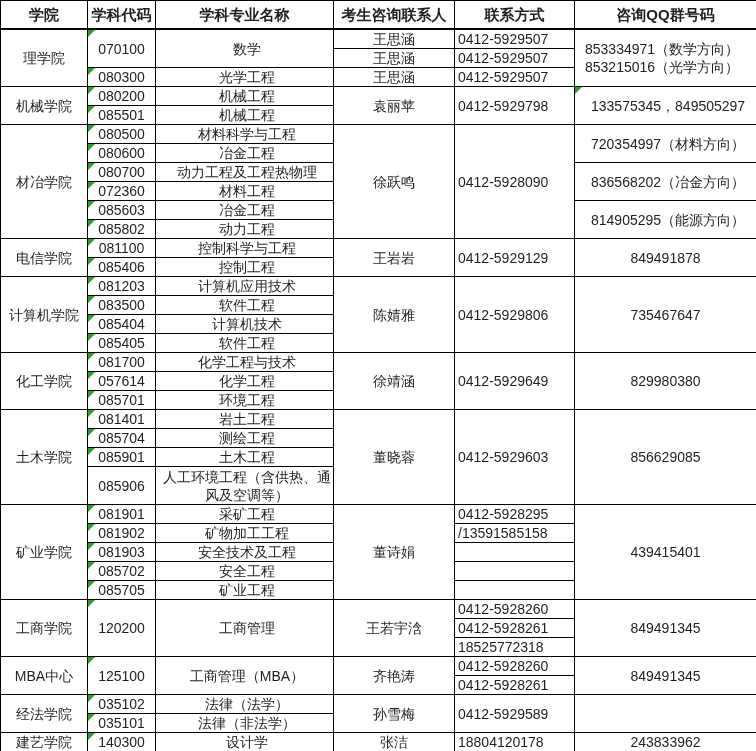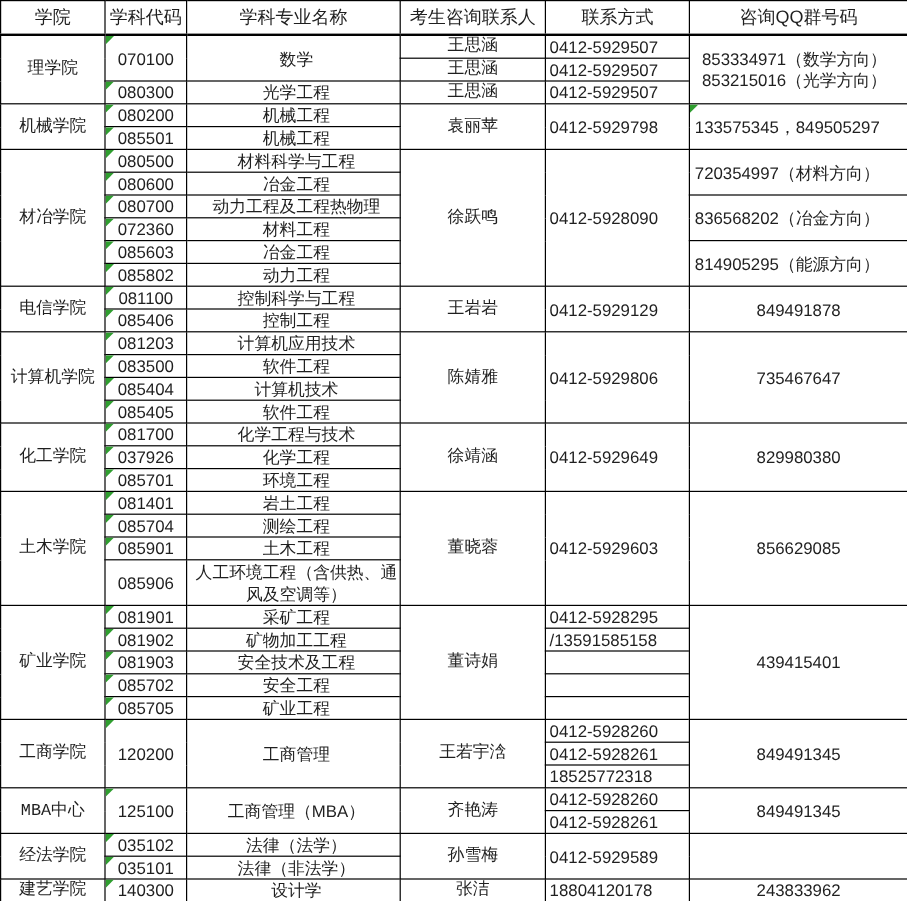--- a/index.html
+++ b/index.html
@@ -15,33 +15,33 @@
     border:1px solid #000000;
     padding:0;
     font-size:14px;
     line-height:18px;
     vertical-align:middle;
     overflow:hidden;
     word-break:break-all;
   }
   thead th{
     height:27px;
-    font-weight:normal;
+    font-weight:bold;
     font-size:15px;
     text-align:center;
     border-bottom-width:2px;
   }
   tbody tr{height:19px;}
   tbody tr.tall{height:38px;}
-  .ctr{text-align:center;font-family:Liberation Mono, monospace;}
+  .ctr{text-align:center;}
   .code-cell{text-align:center;position:relative;}
   .name-cell{text-align:center;padding-left:5px;position:relative;}
   .phone-cell{text-align:left;padding-left:3px;}
   .qq-ctr{text-align:center;position:relative;}
-  .qq-left{text-align:left;padding-left:4px;position:relative;}
+  .qq-left{text-align:left;padding-left:16px;position:relative;}
   .qq-left10{text-align:left;padding-left:10px;}
   .tri{
     position:absolute;top:0;left:0;width:0;height:0;
     border-top:7px solid #2f9e2f;
     border-right:7px solid transparent;
   }
   .qline{display:block;}
 </style>
 </head>
 <body>
@@ -169,21 +169,21 @@
 
     <tr>
       <td class="ctr" rowspan="3">化工学院</td>
       <td class="code-cell"><span class="tri"></span><span>081700</span></td>
       <td class="name-cell">化学工程与技术</td>
       <td class="ctr" rowspan="3">徐靖涵</td>
       <td class="phone-cell" rowspan="3">0412-5929649</td>
       <td class="qq-ctr" rowspan="3">829980380</td>
     </tr>
     <tr>
-      <td class="code-cell"><span class="tri"></span><span>037926</span></td>
+      <td class="code-cell"><span class="tri"></span><span>057614</span></td>
       <td class="name-cell">化学工程</td>
     </tr>
     <tr>
       <td class="code-cell"><span class="tri"></span><span>085701</span></td>
       <td class="name-cell">环境工程</td>
     </tr>
 
     <tr>
       <td class="ctr" rowspan="4">土木学院</td>
       <td class="code-cell"><span class="tri"></span><span>081401</span></td>

